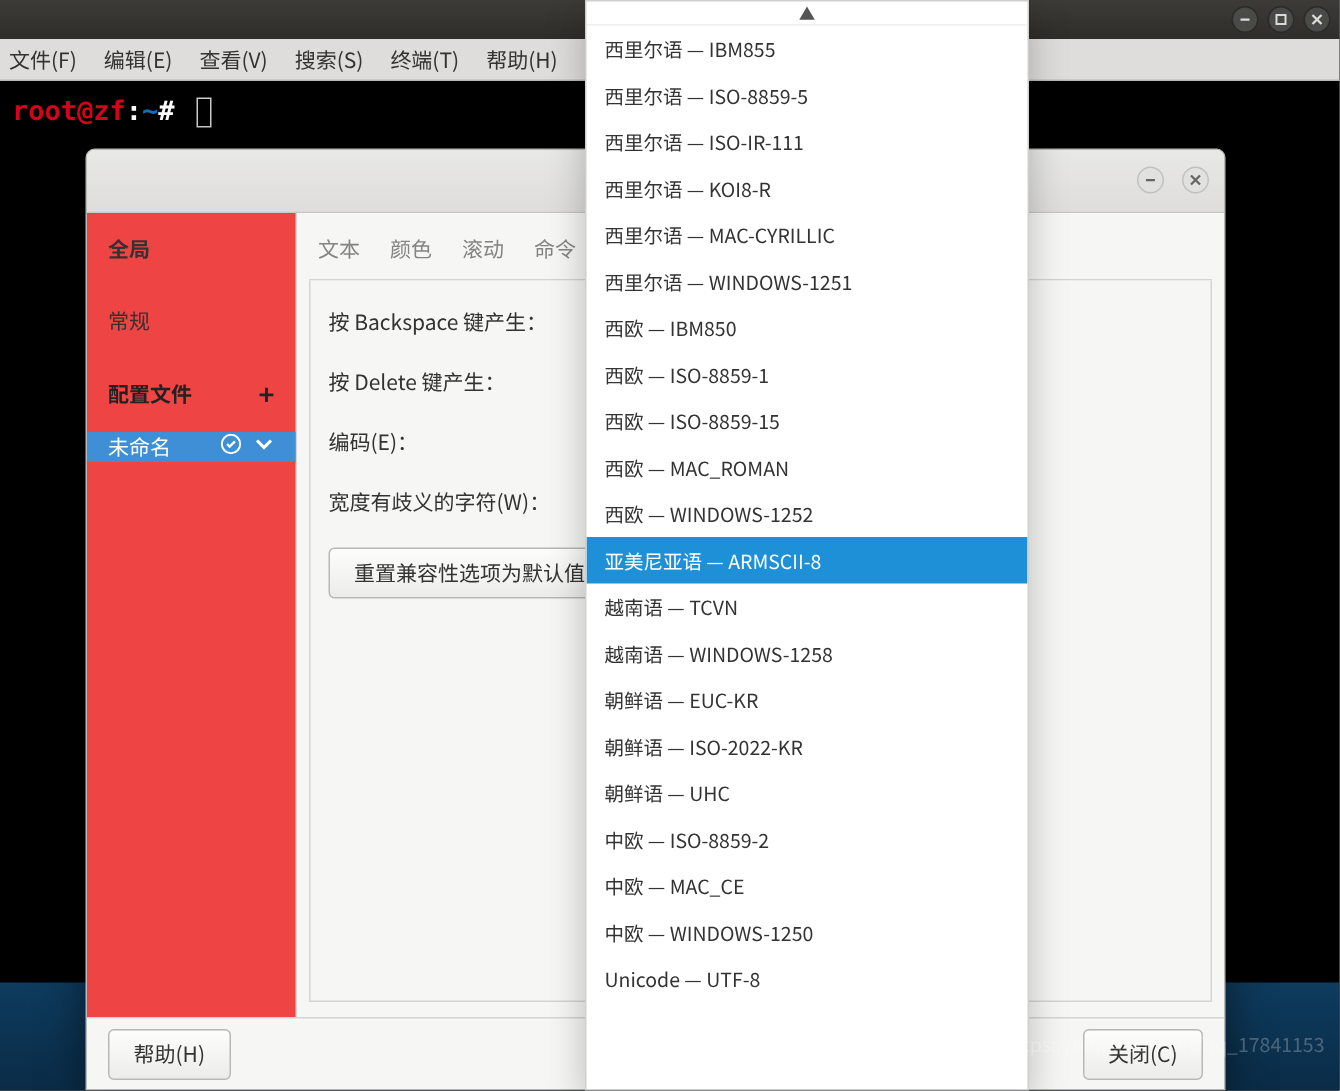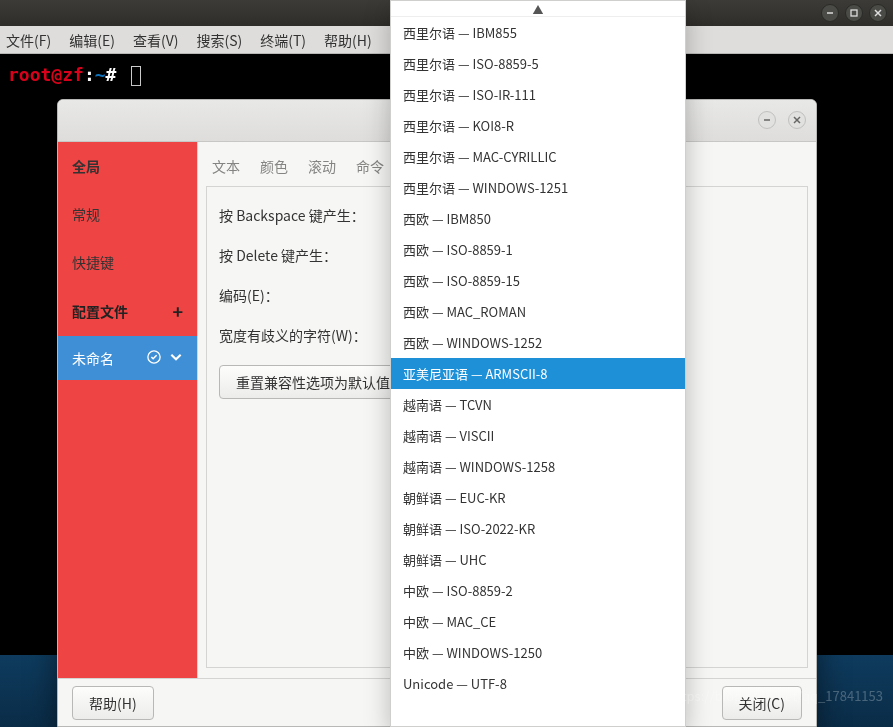--- a/index.html
+++ b/index.html
@@ -107,21 +107,21 @@
   }
   .sidebar-item.heading { font-weight:bold; }
   .section-row {
     padding: 12px 14px; font-weight:bold;
     display:flex; align-items:center; justify-content:space-between;
   }
   .plus { font-size:18px; font-weight:bold; }
   .profile-item {
     background:#3f8fd6;
     color:#fff;
-    padding: 12px 14px;
+    padding: 0 14px;
     display:flex; align-items:center; justify-content:space-between;
   }
   .profile-item .ic { display:flex; gap:8px; align-items:center; }
   .profile-item svg { width:14px; height:14px; }
 
   .content {
     flex:1;
     padding: 6px 8px 10px 8px;
     display:flex; flex-direction:column;
   }
@@ -261,21 +261,20 @@
           <line x1="2" y1="2" x2="8" y2="8" stroke="currentColor" stroke-width="1.5"></line>
           <line x1="8" y1="2" x2="2" y2="8" stroke="currentColor" stroke-width="1.5"></line>
         </svg>
     </div>
   </div>
 
   <div class="dlg-body">
     <div class="sidebar">
       <div class="sidebar-item heading">全局</div>
       <div class="sidebar-item">常规</div>
-      <div class="sidebar-item">快捷键</div>
       <div class="section-row">
         <span>配置文件</span>
         <span class="plus">+</span>
       </div>
       <div class="profile-item">
         <span>未命名</span>
         <span class="ic">
           <span>
             <svg viewBox="0 0 16 16">
                 <circle cx="8" cy="8" r="7" fill="none" stroke="#fff" stroke-width="1.5"></circle>
@@ -333,21 +332,20 @@
       <div class="opt">西里尔语 — KOI8-R</div>
       <div class="opt">西里尔语 — MAC-CYRILLIC</div>
       <div class="opt">西里尔语 — WINDOWS-1251</div>
       <div class="opt">西欧 — IBM850</div>
       <div class="opt">西欧 — ISO-8859-1</div>
       <div class="opt">西欧 — ISO-8859-15</div>
       <div class="opt">西欧 — MAC_ROMAN</div>
       <div class="opt">西欧 — WINDOWS-1252</div>
       <div class="opt selected">亚美尼亚语 — ARMSCII-8</div>
       <div class="opt">越南语 — TCVN</div>
-      <div class="opt">越南语 — VISCII</div>
       <div class="opt">越南语 — WINDOWS-1258</div>
       <div class="opt">朝鲜语 — EUC-KR</div>
       <div class="opt">朝鲜语 — ISO-2022-KR</div>
       <div class="opt">朝鲜语 — UHC</div>
       <div class="opt">中欧 — ISO-8859-2</div>
       <div class="opt">中欧 — MAC_CE</div>
       <div class="opt">中欧 — WINDOWS-1250</div>
       <div class="opt">Unicode — UTF-8</div>
     </div>
 </div>

